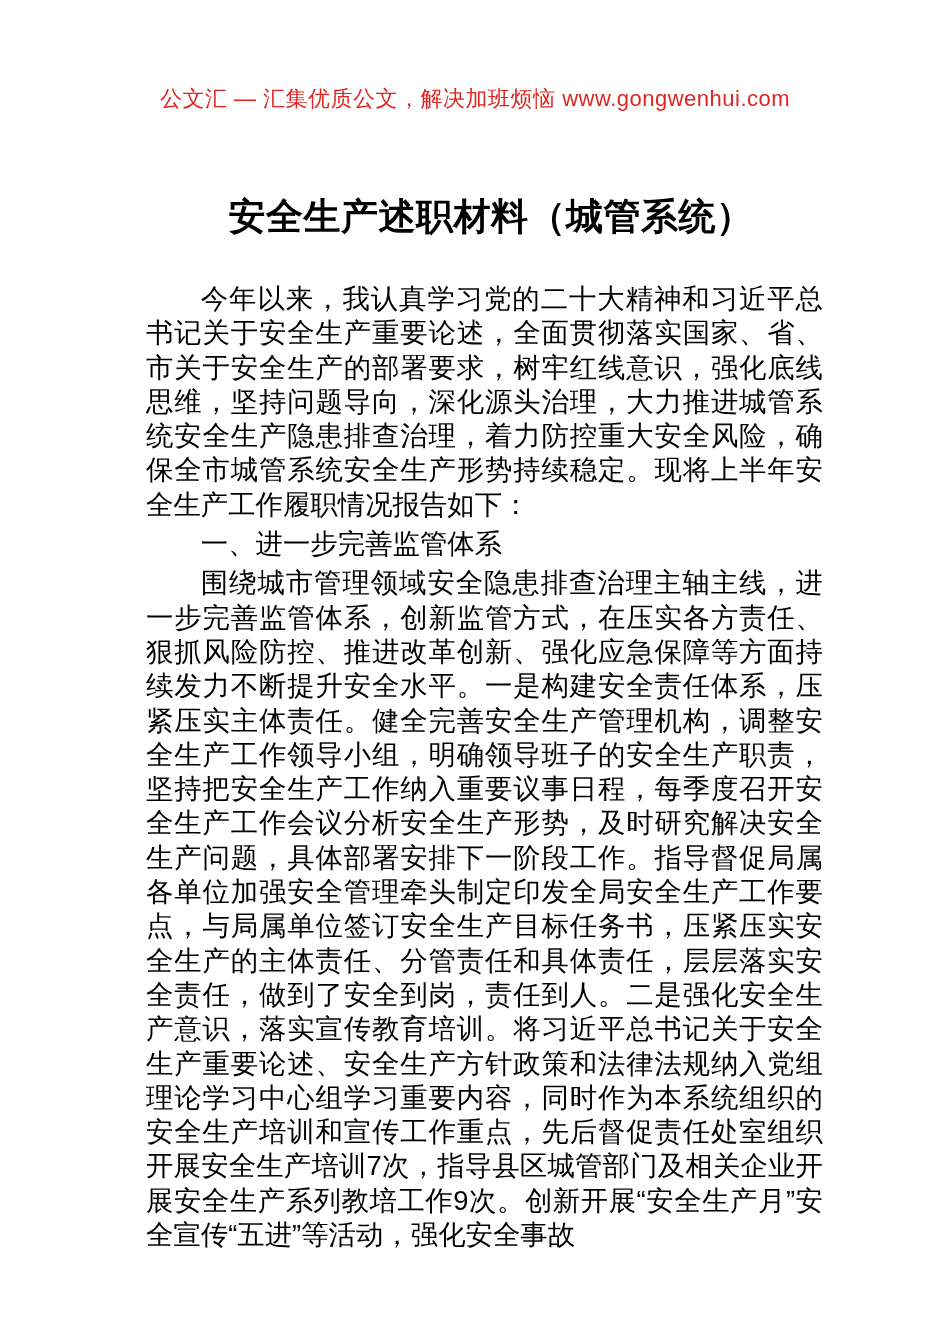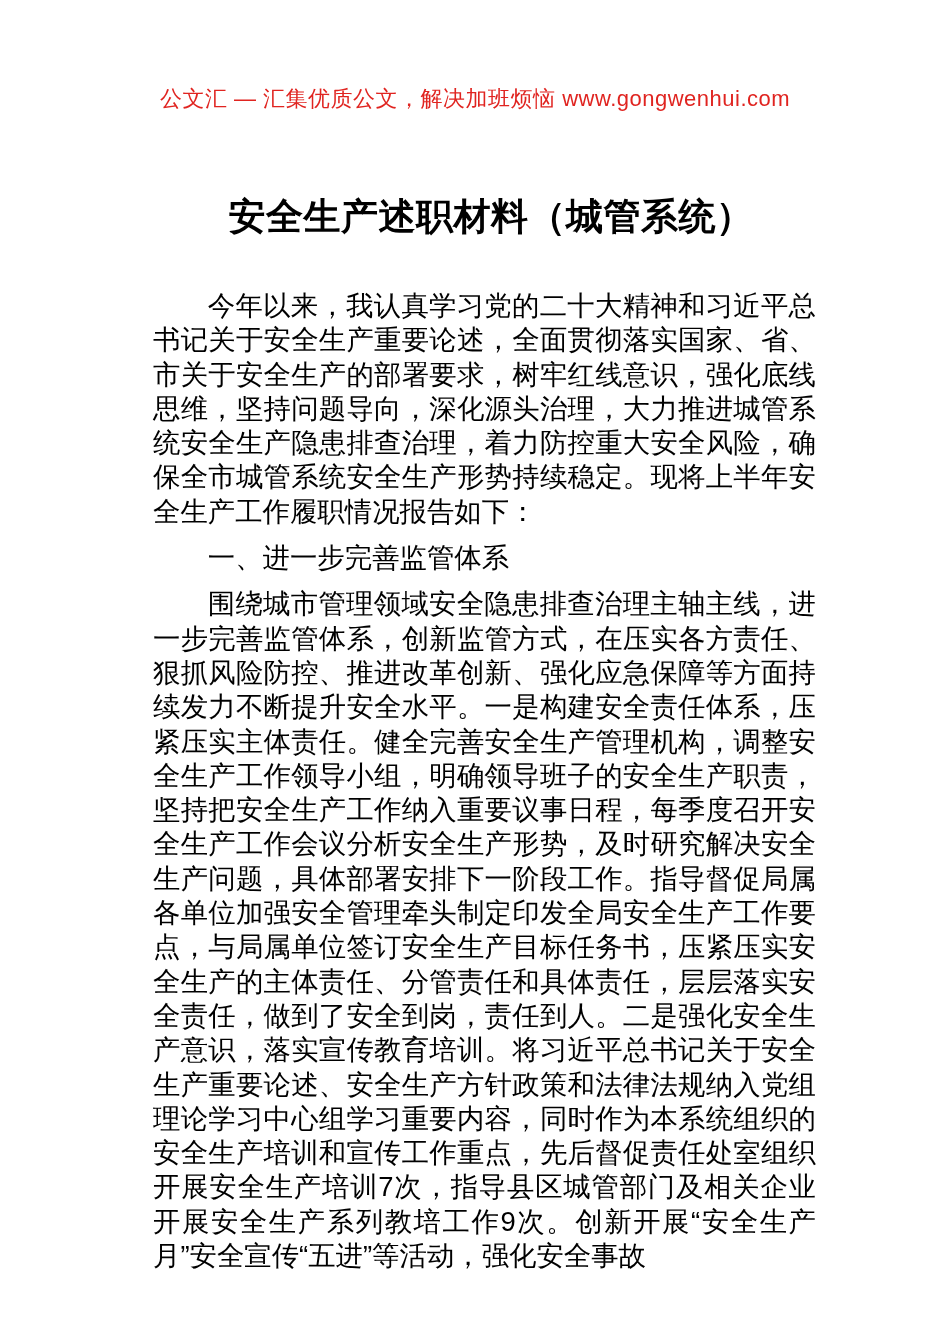--- a/index.html
+++ b/index.html
@@ -43,21 +43,21 @@
     left: 141px;
     width: 687px;
     font-size: 27.4px;
     line-height: 34.3px;
     color: #000000;
     text-align: justify;
     text-justify: inter-ideograph;
     line-break: strict;
   }
   .para {
-    margin: 12px;
+    margin: 5px;
     padding: 0;
     text-indent: 2em;
   }
 </style>
 </head>
 <body>
 
 <div class="page">
   <div class="promo" style="color: rgb(224, 36, 32);">公文汇 — 汇集优质公文，解决加班烦恼 www.gongwenhui.com</div>
   <h1 class="title">安全生产述职材料（城管系统）</h1>

